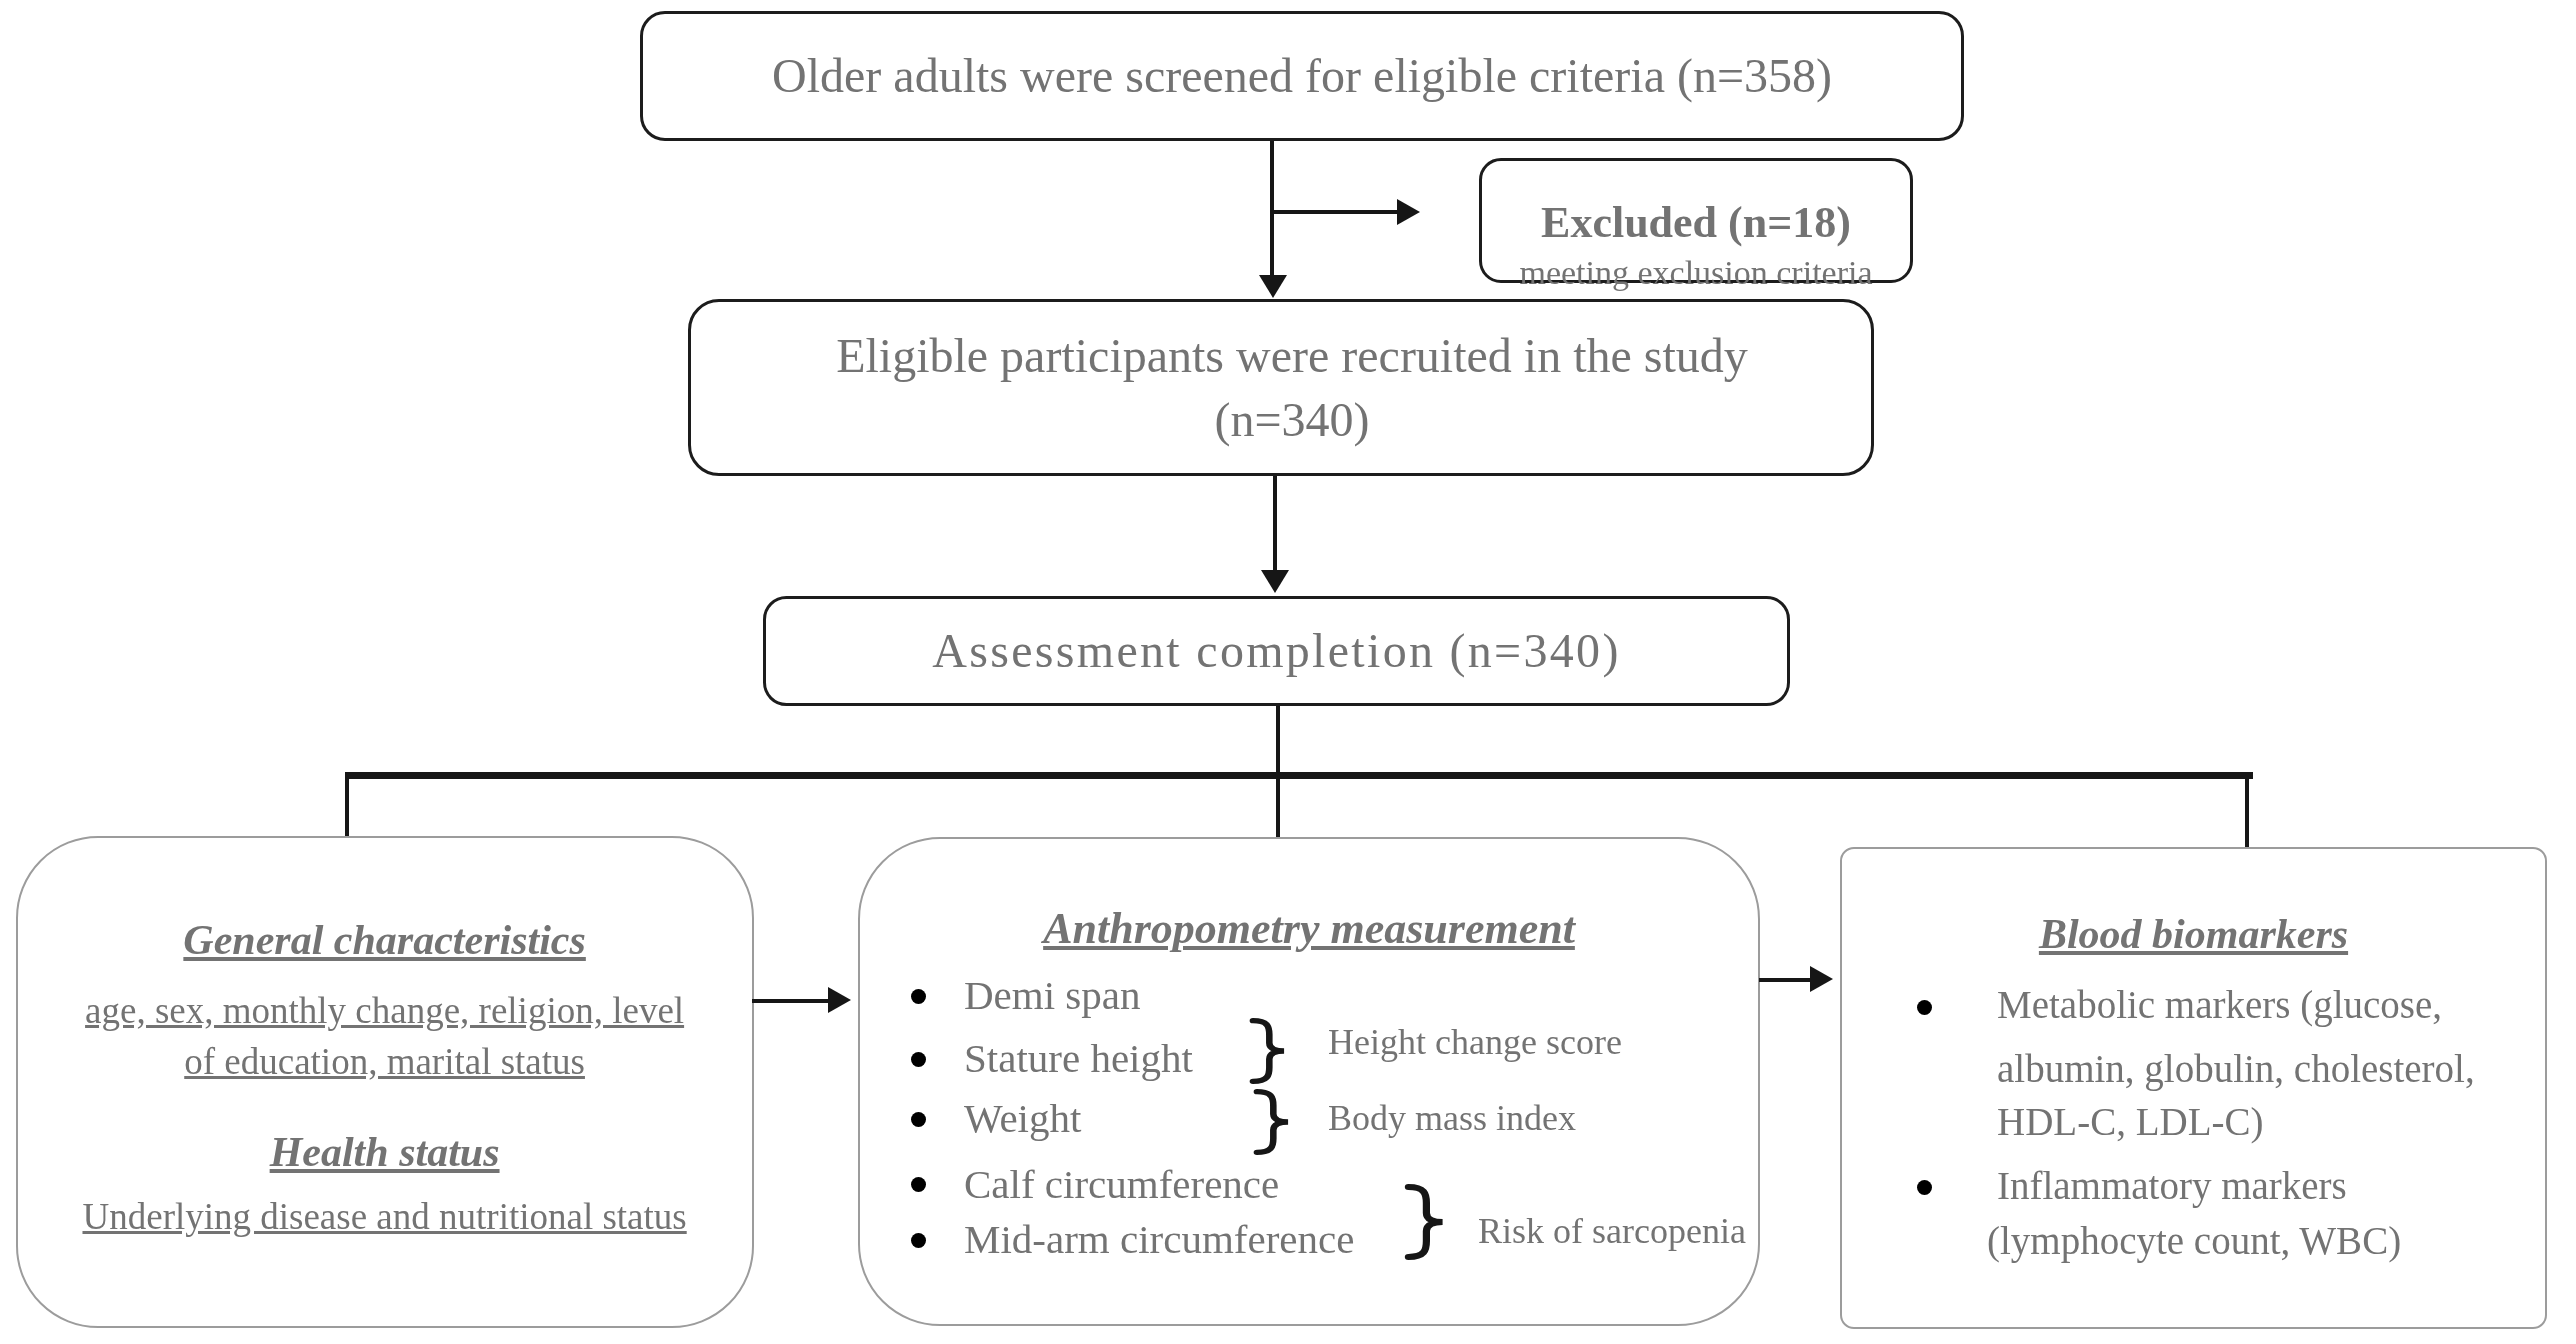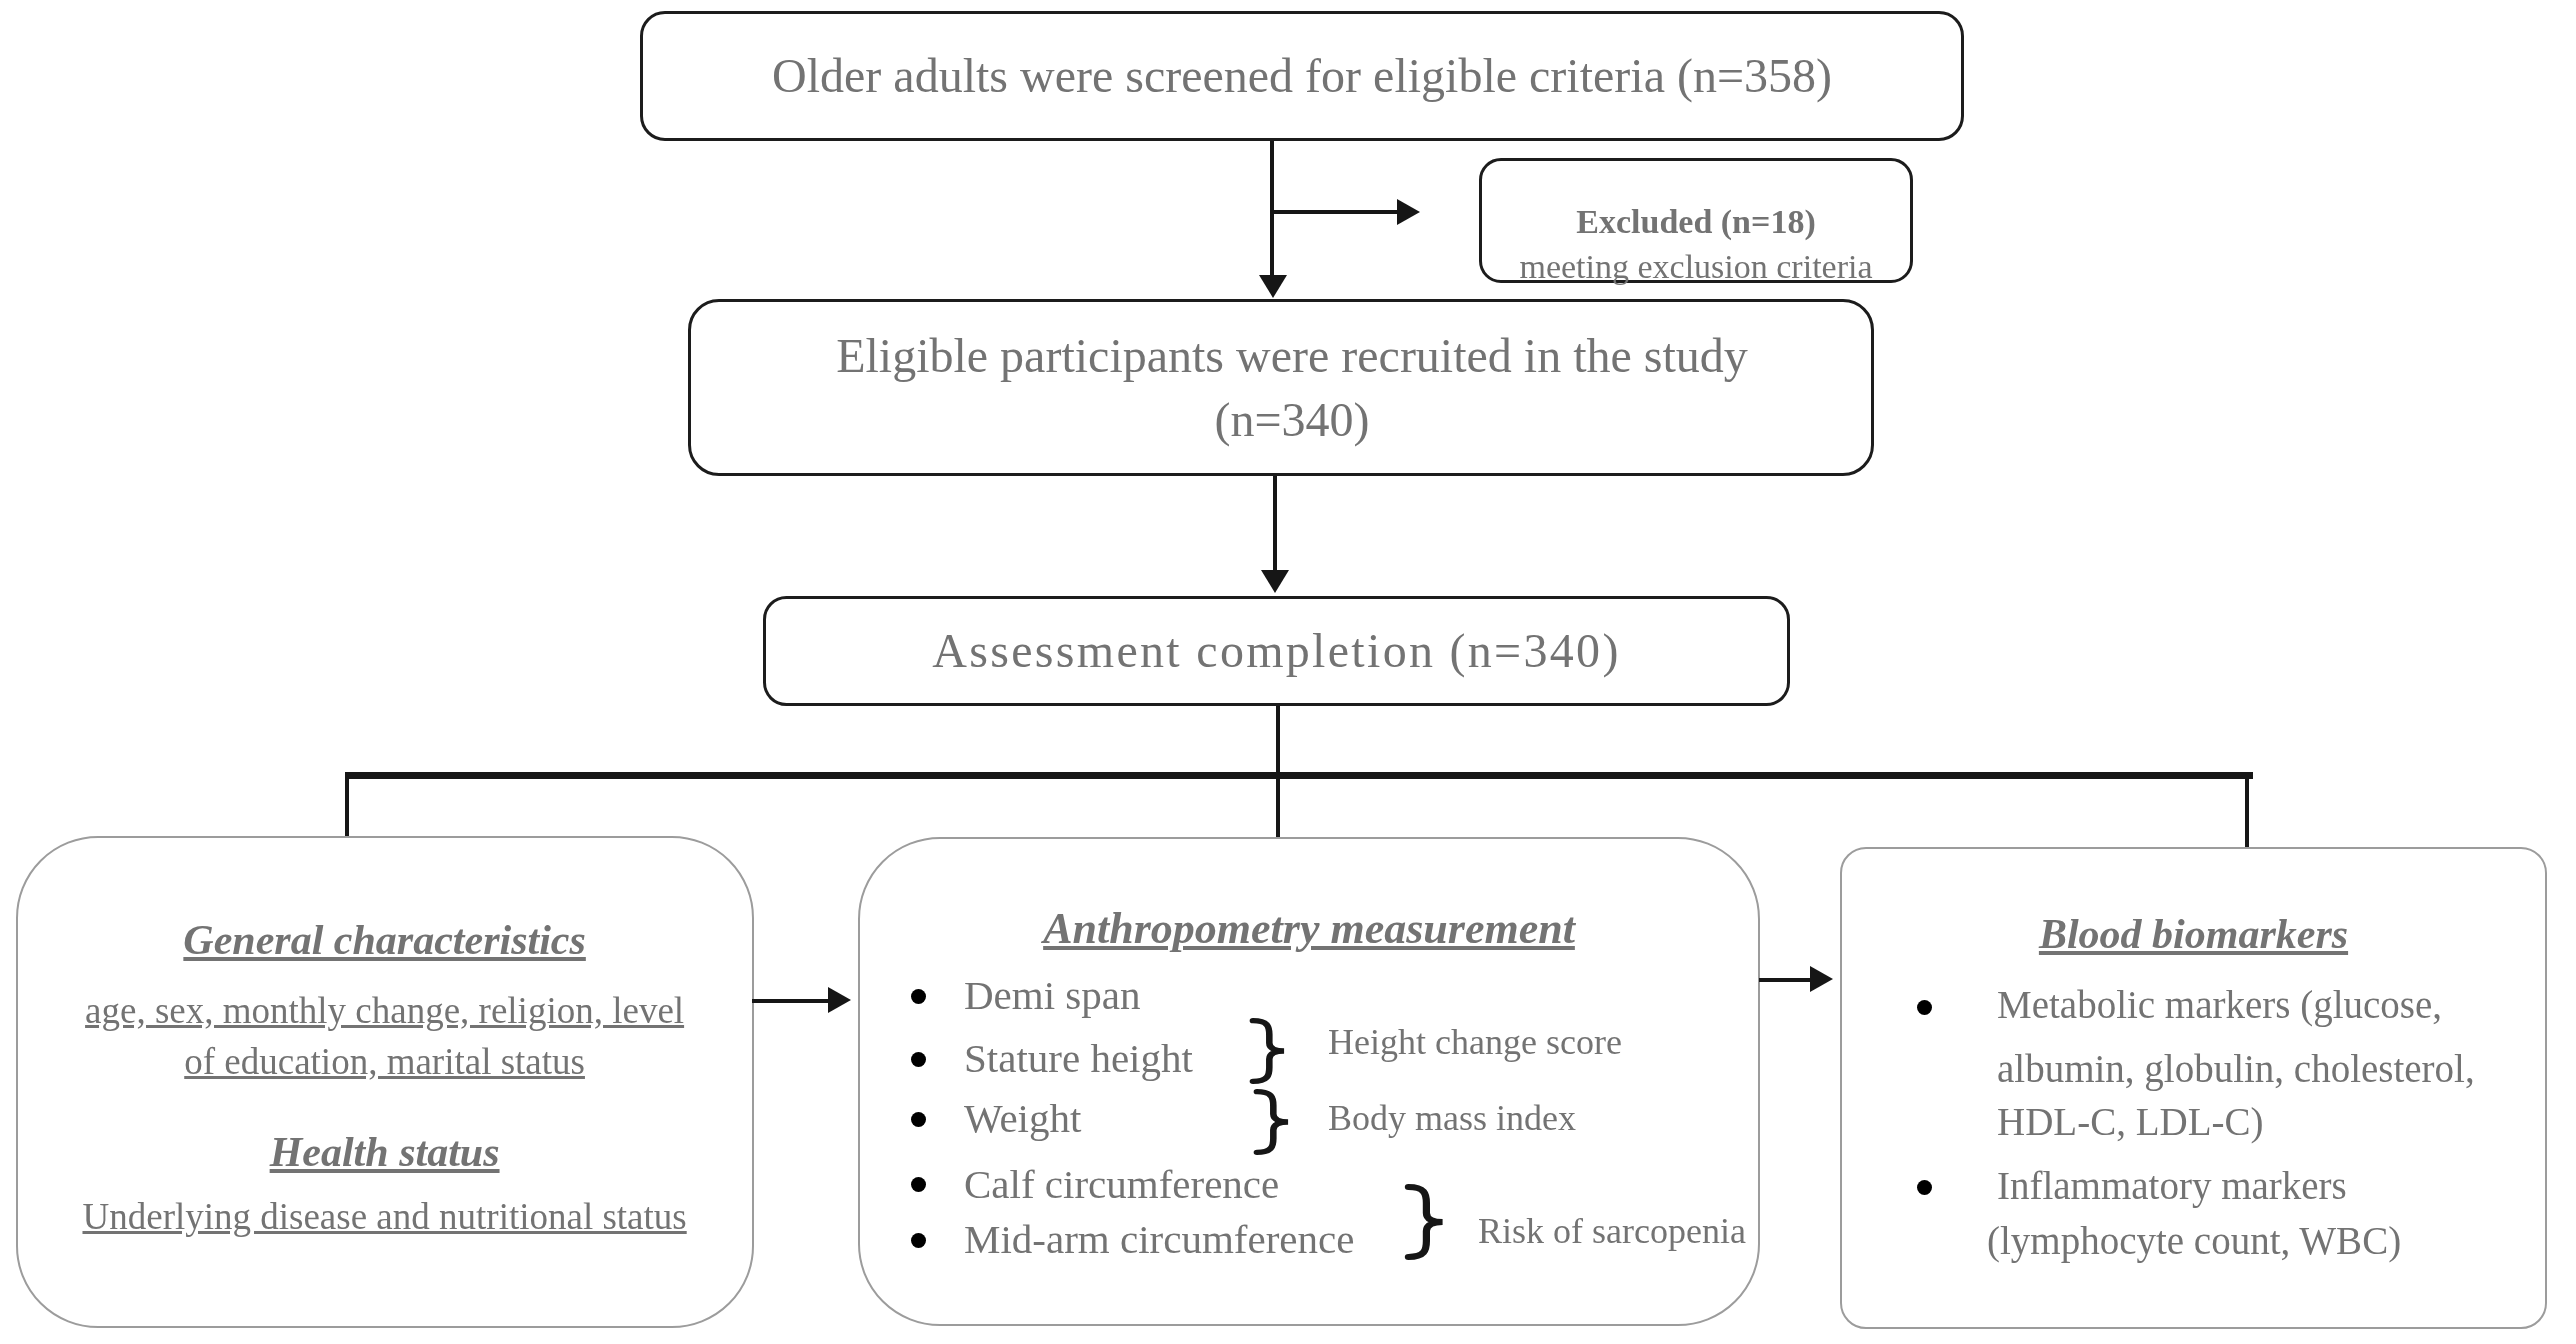--- a/index.html
+++ b/index.html
@@ -53,21 +53,21 @@
     border-right:14px solid transparent;
     border-top:23.4px solid #161616;
   }
   .ah-right{ 
     position:absolute;width:0;height:0;
     border-top:13.3px solid transparent;
     border-bottom:13.3px solid transparent;
     border-left:23.4px solid #161616;
   }
   .brace-svg{position:absolute;}
-  .excl-title{font-size:34px;font-weight:bold;line-height:1.3;white-space:nowrap;margin-top:48px;}
+  .excl-title{font-size:44px;font-weight:bold;line-height:1.3;white-space:nowrap;margin-top:48px;}
   .excl-sub{font-size:34px;line-height:1.3;white-space:nowrap;}
 </style>
 </head>
 <body>
 
 <div id="canvas">
 
   <div class="box" id="box-screened" style="left:640px;top:11px;width:1324px;height:130px;">
     <div class="big">Older adults were screened for eligible criteria (n=358)</div>
   </div>
@@ -140,21 +140,21 @@
     </svg>
 
     <div class="abs brace-label" style="left:468px;top:182px;">Height change score</div>
     <div class="abs brace-label" style="left:468px;top:258px;">Body mass index</div>
     <div class="abs brace-label" style="left:618px;top:371px;">Risk of sarcopenia</div>
   </div>
 
   <div class="line" style="left:1759px;top:978px;width:53px;height:3.9px;"></div>
   <div class="ah-right" style="left:1810px;top:966px;"></div>
 
-  <div class="panel" id="panel-blood" style="left:1840px;top:847px;width:707px;height:482px;border-radius:26px;">
+  <div class="panel" id="panel-blood" style="left:1840px;top:847px;width:707px;height:482px;border-radius:14px;">
     <div class="abs ctr ptitle" style="top:61px;">Blood biomarkers</div>
 
     <div class="bullet-dot" style="left:75px;top:151px;"></div>
     <div class="abs blood-line" style="left:129px;top:133px;">Metabolic markers (glucose,</div>
     <div class="abs blood-line" style="left:129px;top:197px;">albumin, globulin, cholesterol,</div>
     <div class="abs blood-line" style="left:129px;top:250px;">HDL-C, LDL-C)</div>
 
     <div class="bullet-dot" style="left:75px;top:331px;"></div>
     <div class="abs blood-line" style="left:129px;top:314px;">Inflammatory markers</div>
     <div class="abs blood-line" style="left:119px;top:369px;">(lymphocyte count, WBC)</div>

